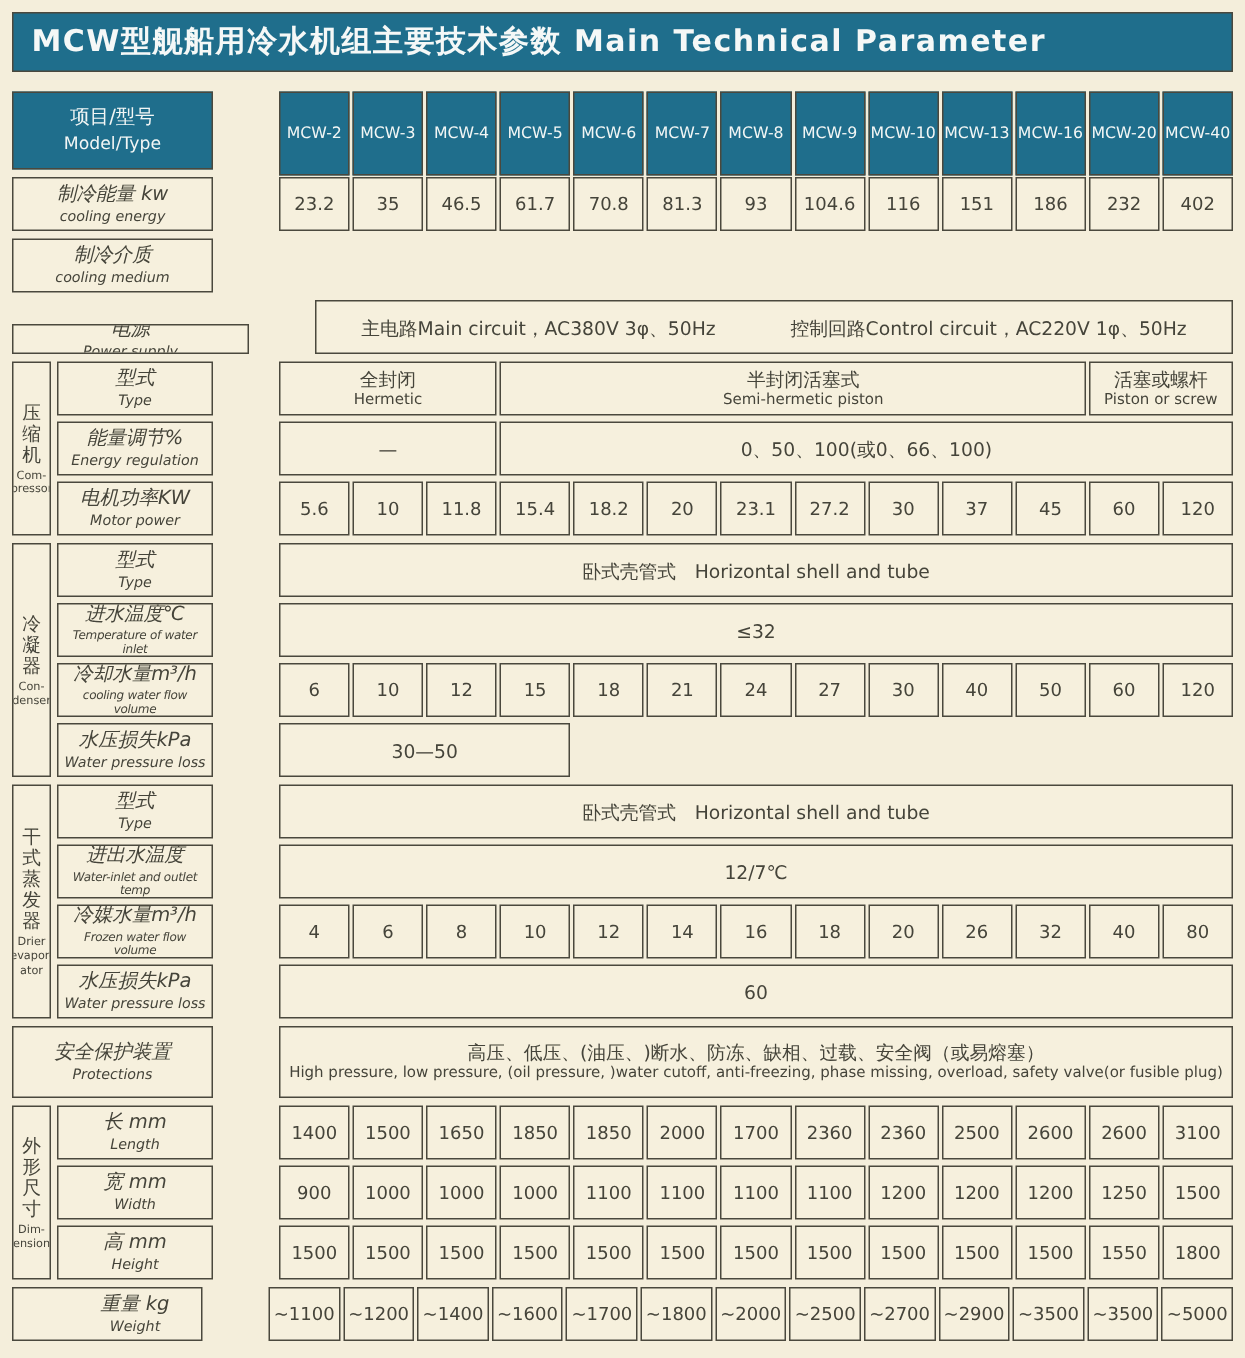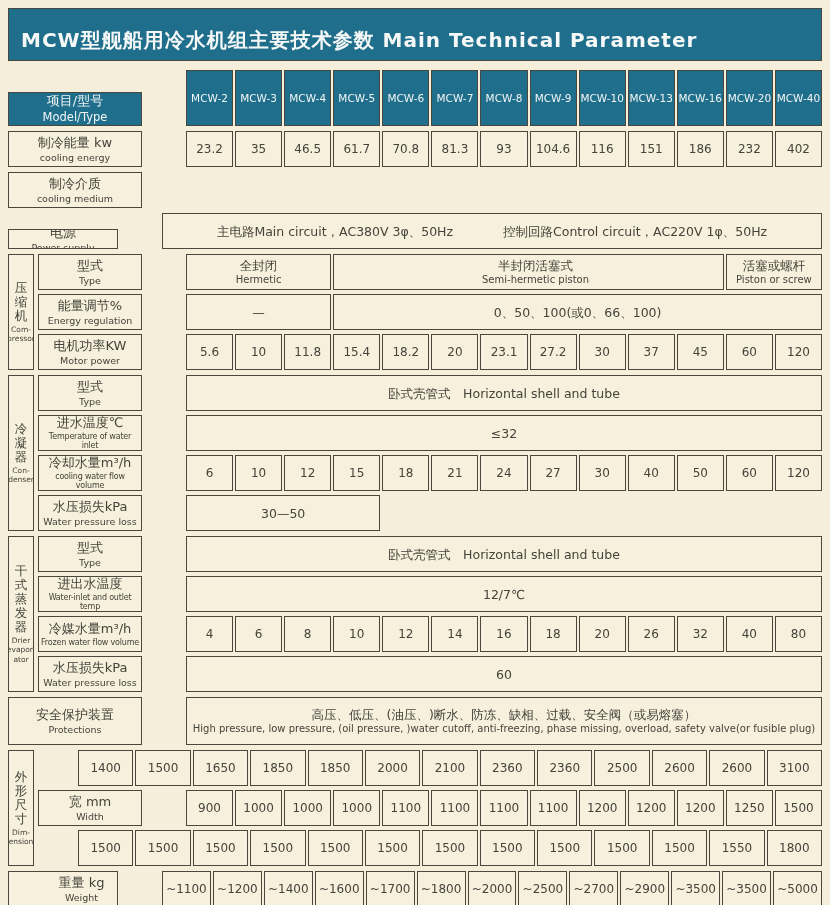--- a/index.html
+++ b/index.html
@@ -18,21 +18,21 @@
     color:var(--ink);
   }
   .page{padding:8px;}
   .title-bar{
     background:var(--teal);
     border:1px solid var(--line);
     color:#f5f8f7;
     font-size:20px;
     font-weight:bold;
     letter-spacing:1px;
-    padding:18px 12px 6px 12px;
+    padding:5px 12px 6px 12px;
     white-space:nowrap;
   }
   .grid-table{margin-top:13px;display:flex;flex-direction:column;gap:5px;}
   .band{display:flex;gap:4px;}
   .cells{flex:1;display:grid;grid-template-columns:repeat(13,1fr);gap:2px;margin-left:40px;}
   .cell{
     border:1px solid var(--line);
     background:var(--cell);
     display:flex;flex-direction:column;
     align-items:center;justify-content:center;
@@ -43,34 +43,34 @@
   .hdr-label{
     width:134px;flex:none;
     background:var(--teal);color:#f2f6f5;
     font-size:13px;
   }
   .hdr-label .en{font-size:11.5px;margin-top:3px;}
   .hdr-cell{
     background:var(--teal);color:#f2f6f5;
     font-size:10.5px;height:56px;
   }
-  .header-band{height:52px;align-items:flex-end;}
+  .header-band{height:52px;}
   
   .section{display:flex;gap:4px;}
   .section-rows{flex:1;display:flex;flex-direction:column;gap:4px;}
   .row{display:flex;gap:4px;height:36px;}
   .row.tall{height:48px;}
   .sidebar{
     width:26px;flex:none;
     font-size:12.5px;line-height:1.12;
     padding:2px 0;
   }
   .sidebar .sb-en{font-size:7.5px;line-height:1.25;margin-top:2px;}
   .label-cell{width:134px;flex:none;font-size:13px;padding:1px 2px;}
-  .section .label-cell{width:104px;}
+  .section .label-cell{width:104px;font-style:italic;}
   .label-cell .en{font-size:9.5px;margin-top:1px;}
   .label-cell .en.tiny{font-size:8px;letter-spacing:-0.2px;}
   .val{font-size:12px;}
   .val .zh{font-size:12.5px;}
   .val .en{font-size:10px;margin-top:1px;}
   .val.wide-text{font-size:12.5px;}
 </style>
 </head>
 <body>
 
@@ -126,21 +126,21 @@
         <div class="section section-rows" style="flex-direction: column;">
           <div class="row">
             <div class="cell label-cell" style="width: 134px;">
               <div class="zh">制冷介质</div>
               <div class="en">cooling medium</div>
             </div>
           </div>
         </div>
         <div class="section section-rows" style="flex-direction: column;">
           <div class="row">
-            <div class="cell label-cell" style="width: 110px; margin-top: 16px;">
+            <div class="cell label-cell" style="width: 158px; margin-top: 16px;">
               <div class="zh">电源</div>
               <div class="en">Power supply</div>
             </div>
             <div class="cells">
               <div class="cell val wide-text" style="grid-column: span 13;">主电路Main circuit，AC380V 3φ、50Hz　　　　控制回路Control circuit，AC220V 1φ、50Hz</div>
             </div>
           </div>
         </div>
         <div class="section">
           <div class="cell sidebar">
@@ -351,28 +351,32 @@
             <div class="sb-zh">形</div>
             <div class="sb-zh">尺</div>
             <div class="sb-zh">寸</div>
             <div class="sb-en">
               <div>Dim-</div>
               <div>ension</div>
             </div>
           </div>
           <div class="section-rows">
             <div class="row">
+              <div class="cell label-cell">
+                <div class="zh">长 mm</div>
+                <div class="en">Length</div>
+              </div>
               <div class="cells">
                 <div class="cell val">1400</div>
                 <div class="cell val">1500</div>
                 <div class="cell val">1650</div>
                 <div class="cell val">1850</div>
                 <div class="cell val">1850</div>
                 <div class="cell val">2000</div>
-                <div class="cell val">2100</div>
+                <div class="cell val">1700</div>
                 <div class="cell val">2360</div>
                 <div class="cell val">2360</div>
                 <div class="cell val">2500</div>
                 <div class="cell val">2600</div>
                 <div class="cell val">2600</div>
                 <div class="cell val">3100</div>
               </div>
             </div>
             <div class="row">
               <div class="cell label-cell">
@@ -389,41 +393,45 @@
                 <div class="cell val">1100</div>
                 <div class="cell val">1100</div>
                 <div class="cell val">1200</div>
                 <div class="cell val">1200</div>
                 <div class="cell val">1200</div>
                 <div class="cell val">1250</div>
                 <div class="cell val">1500</div>
               </div>
             </div>
             <div class="row">
+              <div class="cell label-cell">
+                <div class="zh">高 mm</div>
+                <div class="en">Height</div>
+              </div>
               <div class="cells">
                 <div class="cell val">1500</div>
                 <div class="cell val">1500</div>
                 <div class="cell val">1500</div>
                 <div class="cell val">1500</div>
                 <div class="cell val">1500</div>
                 <div class="cell val">1500</div>
                 <div class="cell val">1500</div>
                 <div class="cell val">1500</div>
                 <div class="cell val">1500</div>
                 <div class="cell val">1500</div>
                 <div class="cell val">1500</div>
                 <div class="cell val">1550</div>
                 <div class="cell val">1800</div>
               </div>
             </div>
           </div>
         </div>
         <div class="section section-rows" style="flex-direction: column;">
           <div class="row">
-            <div class="cell label-cell" style="width: 110px; padding-left: 39px;">
+            <div class="cell label-cell" style="width: 127px; padding-left: 39px;">
               <div class="zh">重量 kg</div>
               <div class="en">Weight</div>
             </div>
             <div class="cells">
               <div class="cell val">~1100</div>
               <div class="cell val">~1200</div>
               <div class="cell val">~1400</div>
               <div class="cell val">~1600</div>
               <div class="cell val">~1700</div>
               <div class="cell val">~1800</div>

